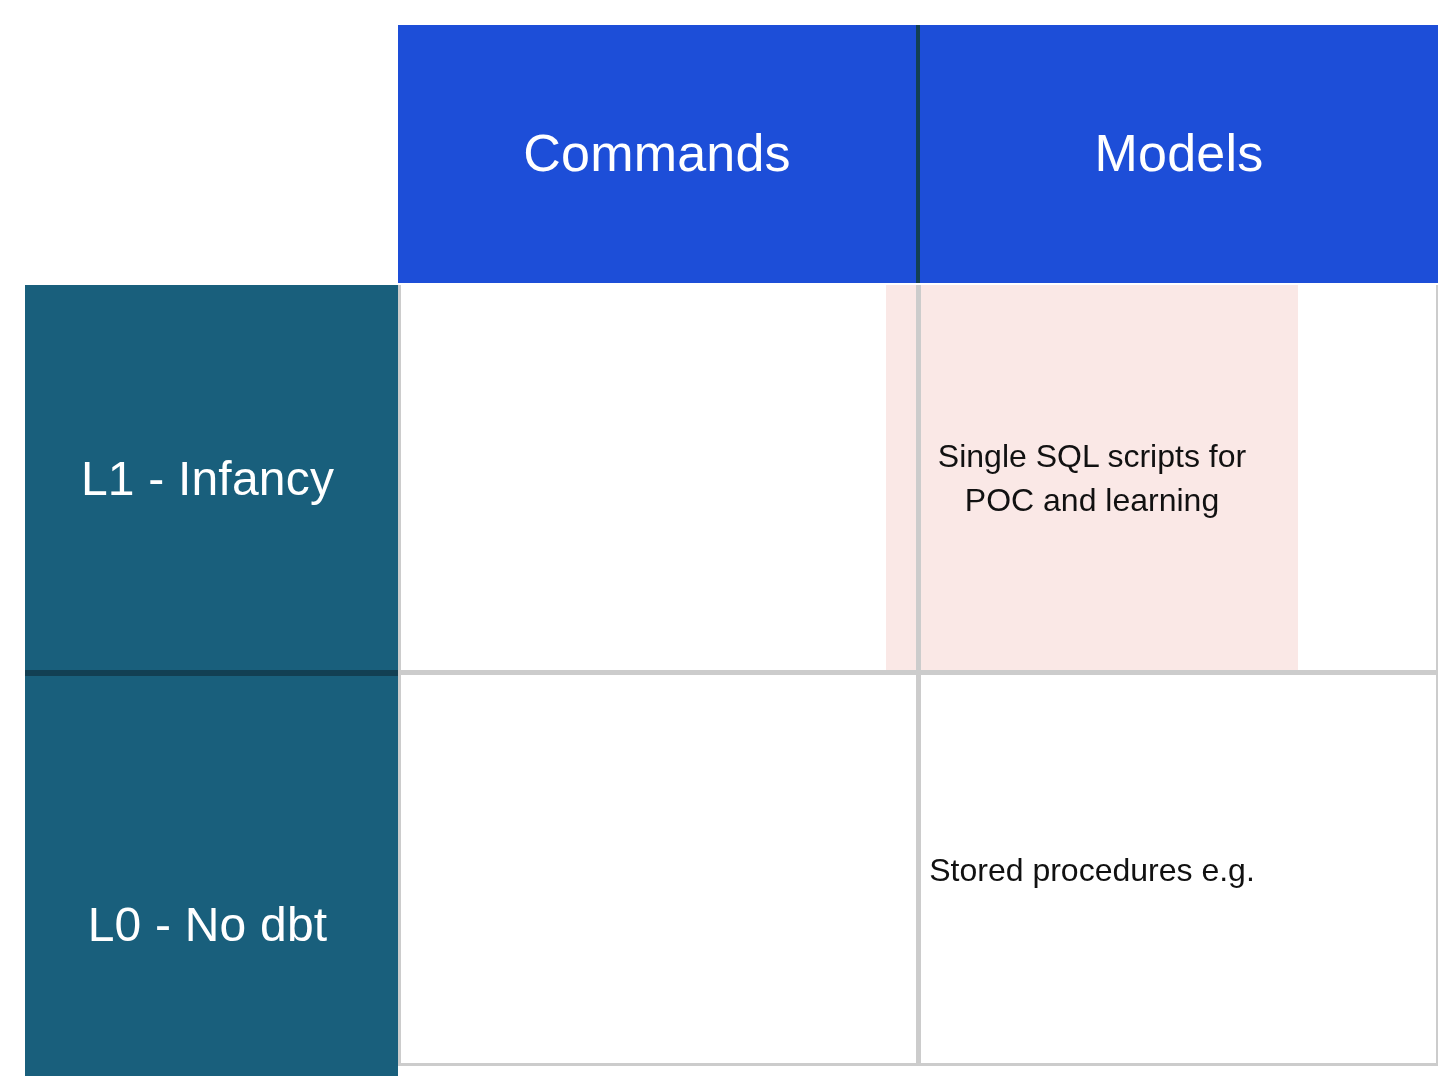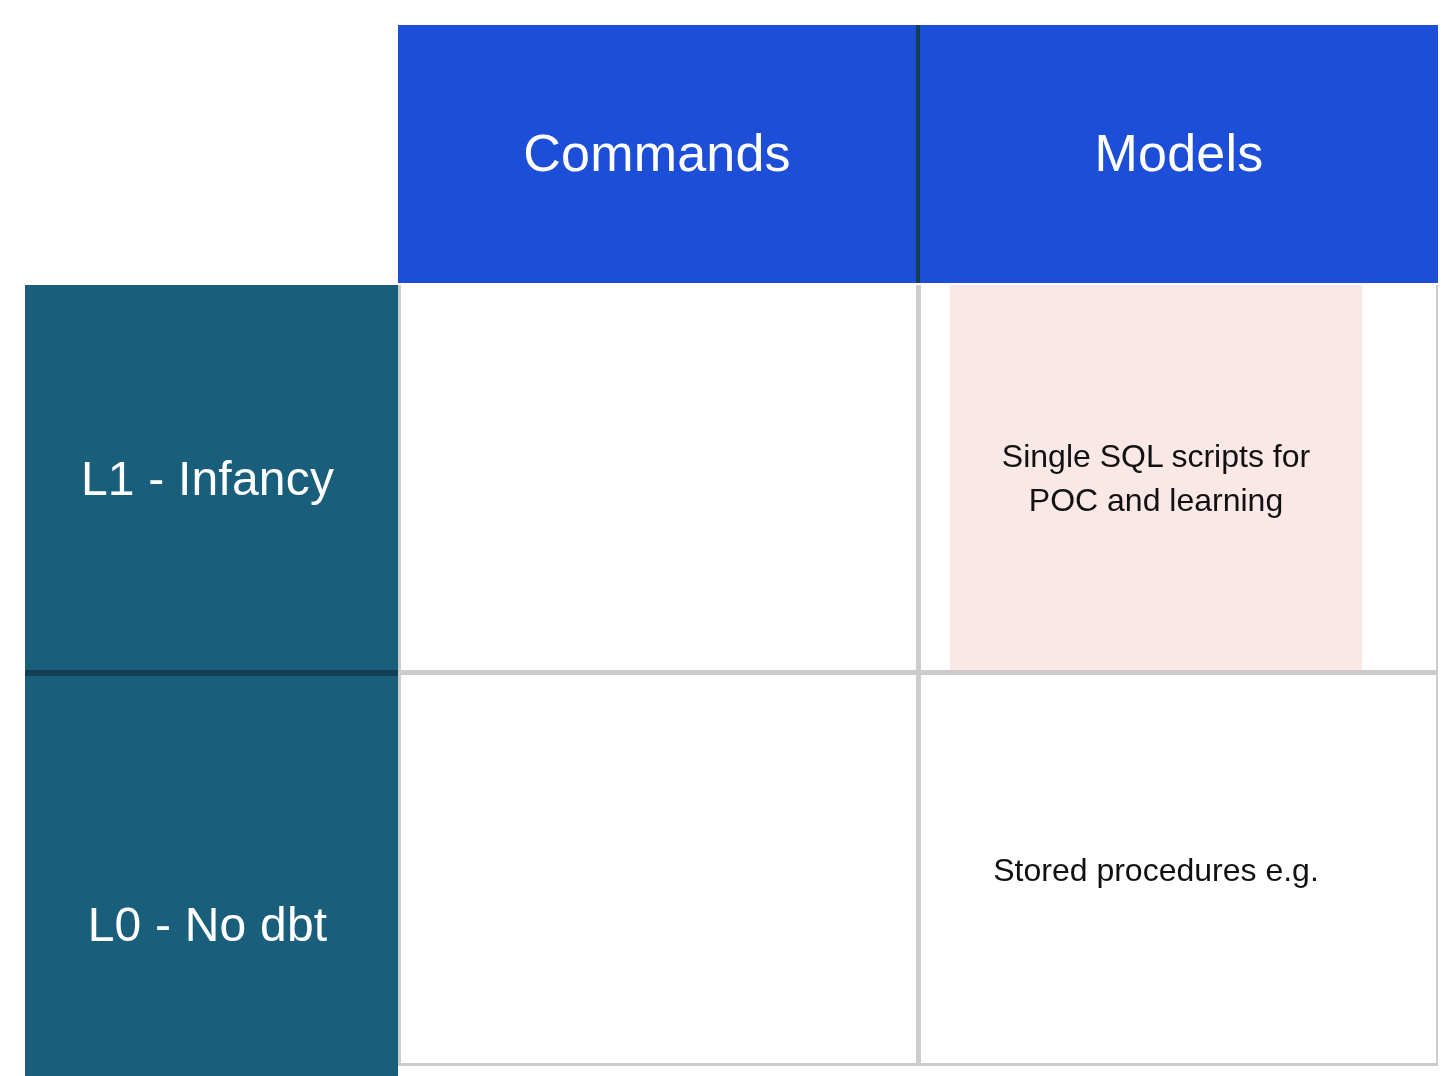--- a/index.html
+++ b/index.html
@@ -93,21 +93,21 @@
     font-weight: 400;
     line-height: 1.35;
     box-sizing: border-box;
     padding: 0 26px;
   }
   .cell .txt { display: block; max-width: 100%; }
 
   .cell.r1 { top: 285px;  height: 387px; background: #FAE8E6; }
   .cell.r0 { top: 676px;  height: 390px; background: #ffffff; border-radius: 30px; }
   .cell.c1 { left: 400px; width: 516px; }
-  .cell.c2 { left: 950px; width: 412px; }
+  .cell.c2 { left: 886px; width: 412px; }
 
   
   .gridline { position: absolute; background: #CCCCCC; }
   
   .gl-v       { left: 916px; top: 285px;  width: 5px;  height: 781px; }
   
   .gl-h       { left: 398px; top: 670px;  width: 1040px; height: 5px; }
   
   .gl-bottom  { left: 398px; top: 1063px; width: 1040px; height: 3px; }
   

